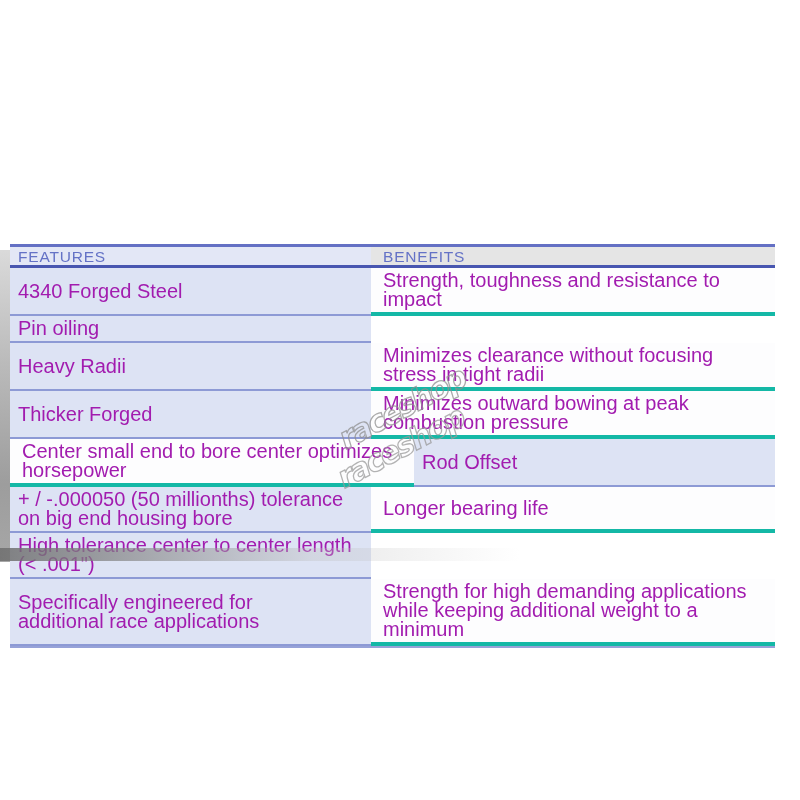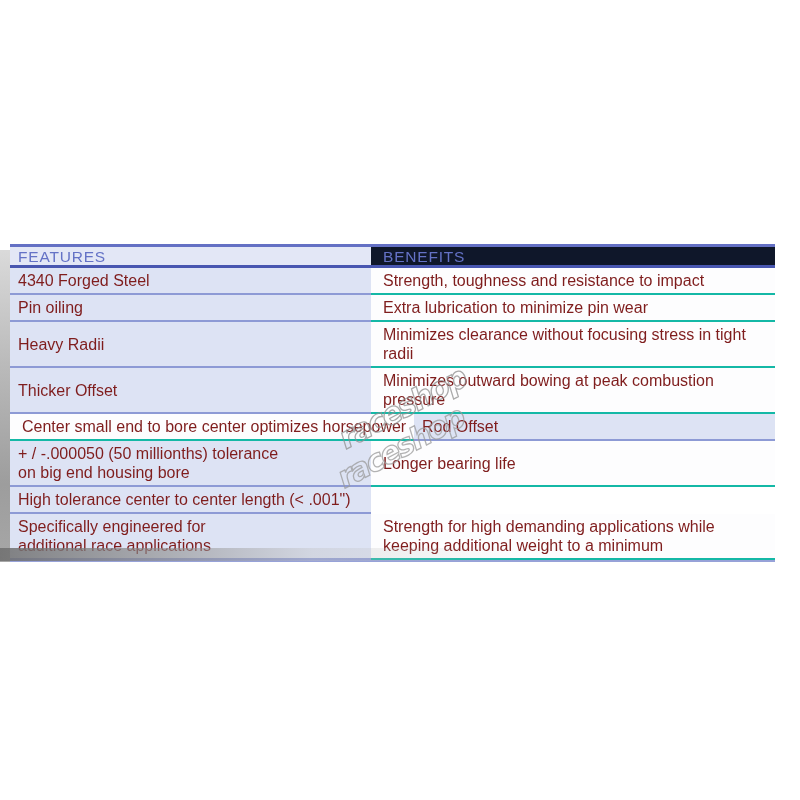--- a/index.html
+++ b/index.html
@@ -19,48 +19,48 @@
     top: 244px;
     width: 765px;
     border-top: 3px solid #6470c4;
     border-bottom: 2px solid #97a2d8;
   }
   .header-row, .row { display: flex; width: 100%; }
   .cell {
     display: flex;
     align-items: center;
     box-sizing: border-box;
-    color: #7f1d1d;
-    font-size: 16px;
+    color: #a21caf;
+    font-size: 20px;
     line-height: 19px;
     white-space: pre-line;
   }
   .cell.left  {
     width: 361px;
     background: #dde3f4;
     padding: 3px 6px 3px 8px;
     border-bottom: 2px solid #8d9ad5;
   }
   .cell.right {
     width: 404px;
     background: #fdfdfe;
     padding: 3px 4px 3px 12px;
-    border-bottom: 2px solid #14b8a6;
+    border-bottom: 4px solid #14b8a6;
   }
   .header-row .cell {
     height: 21px;
     padding-top: 0;
     padding-bottom: 0;
     border-bottom: 3px solid #4856b0;
     color: #6472c6;
     font-size: 15.5px;
     letter-spacing: 0.8px;
   }
   .header-row .cell.left  { background: #e3e7f6; }
-  .header-row .cell.right { background: #0f172a; }
+  .header-row .cell.right { background: #e5e5e5; }
   .row { min-height: 26px; }
 
   
   .left-shadow {
     position: absolute;
     left: 0; top: 250px;
     width: 10px; height: 312px;
     background: linear-gradient(to bottom, #d6d6d6 0%, #b4b4b4 35%, #929292 75%, #9d9d9d 100%);
     opacity: 0.9;
   }
@@ -105,30 +105,29 @@
     </div>
     <div id="tbody">
   <div class="row">
     <div class="cell left">4340 Forged Steel</div>
     <div class="cell right">Strength, toughness and resistance to impact</div>
   </div>
 
 
   <div class="row">
     <div class="cell left">Pin oiling</div>
-    <div class="cell right">Extra lubrication to minimize pin wear</div>
   </div>
 
   <div class="row">
     <div class="cell left">Heavy Radii</div>
     <div class="cell right">Minimizes clearance without focusing stress in tight radii</div>
   </div>
 
   <div class="row">
-    <div class="cell left">Thicker Offset</div>
+    <div class="cell left">Thicker Forged</div>
     <div class="cell right">Minimizes outward bowing at peak combustion pressure</div>
   </div>
 
   <div class="row">
     <div class="cell right">Center small end to bore center optimizes horsepower</div>
     <div class="cell left">Rod Offset</div>
   </div>
 
   <div class="row">
     <div class="cell left">+ / -.000050 (50 millionths) tolerance

